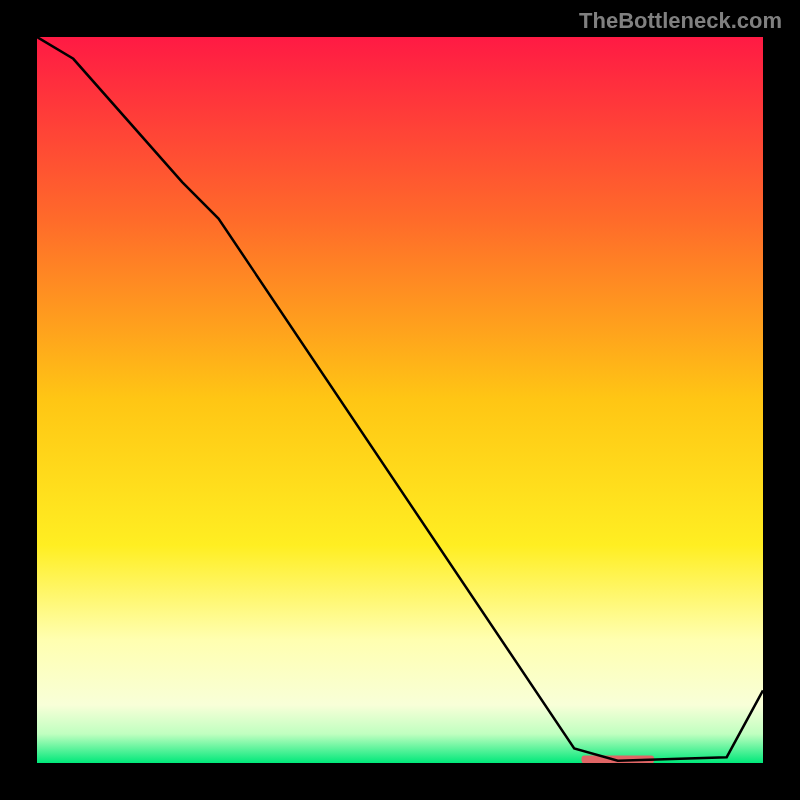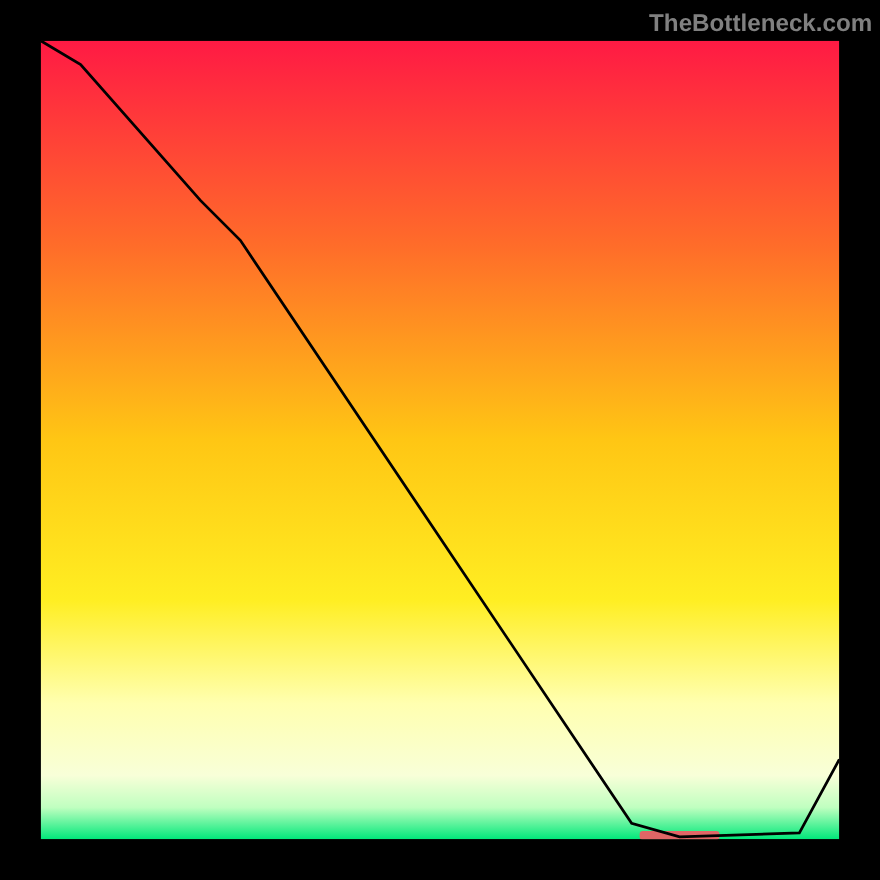--- a/index.html
+++ b/index.html
@@ -7,21 +7,21 @@
     padding: 0;
     background: #000;
     width: 800px;
     height: 800px;
     position: relative;
     font-family: Arial, sans-serif;
   }
   .watermark {
     position: absolute;
     top: 8px;
-    right: 7px;
+    right: 18px;
     color: #808080;
     font-size: 22px;
     font-weight: bold;
     z-index: 10;
   }
   .plot-area {
     position: absolute;
     left: 37px;
     top: 37px;
     width: 726px;

